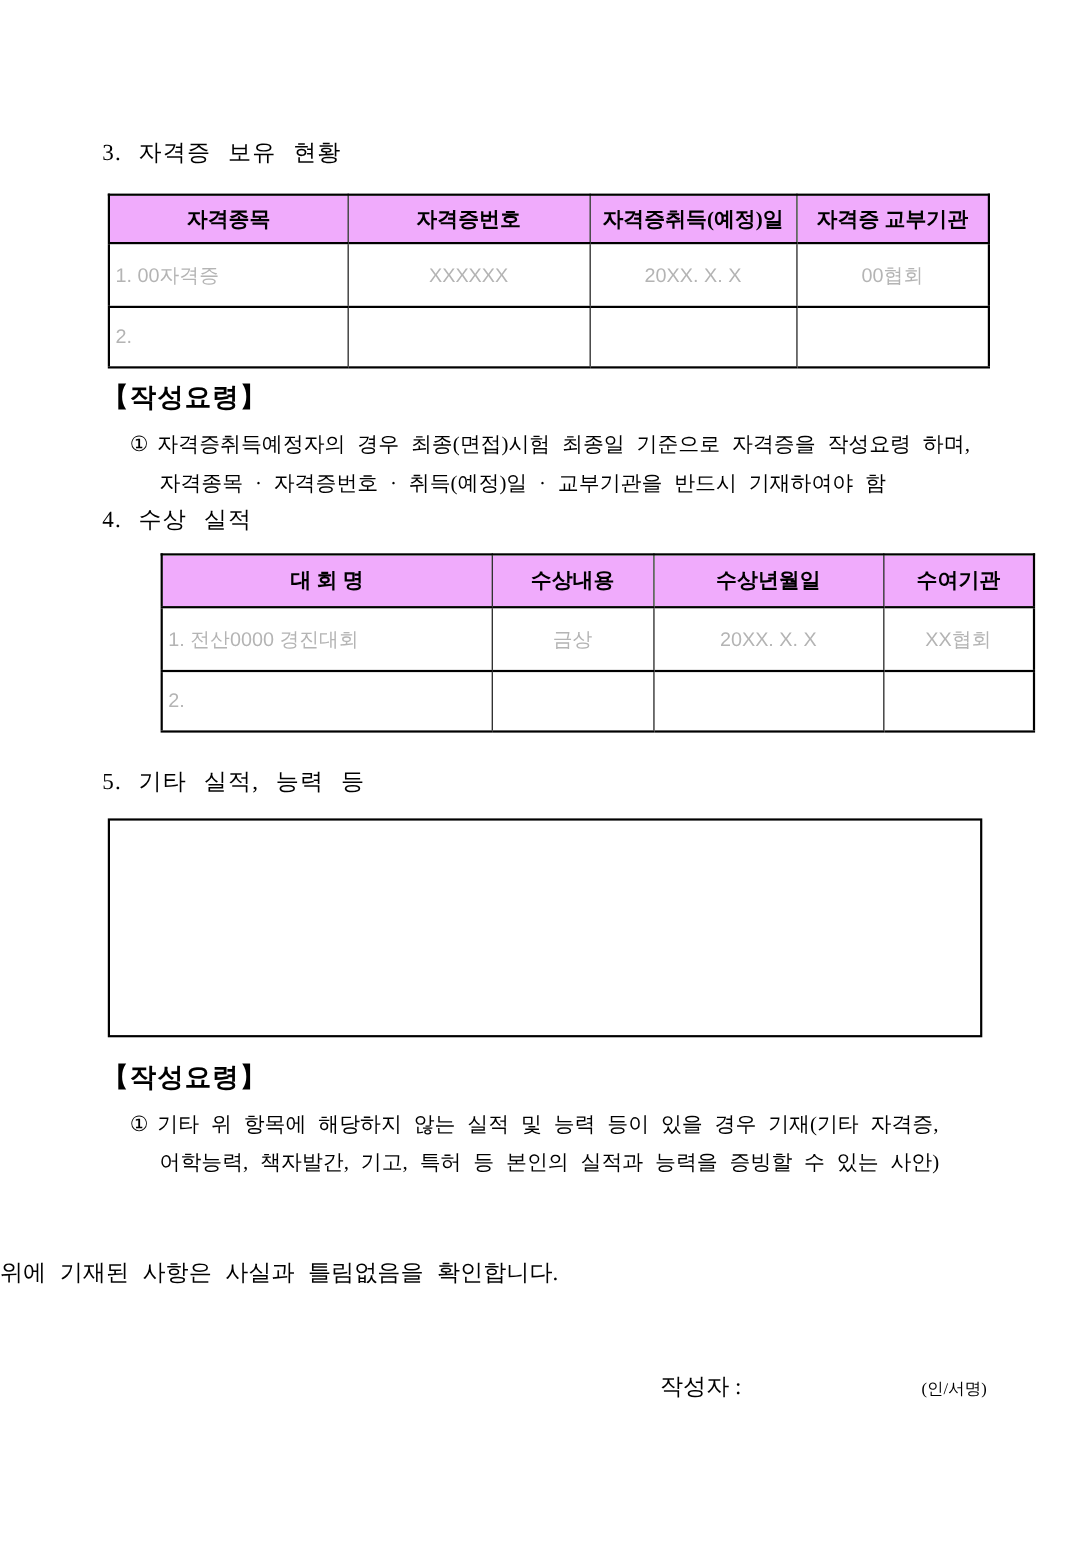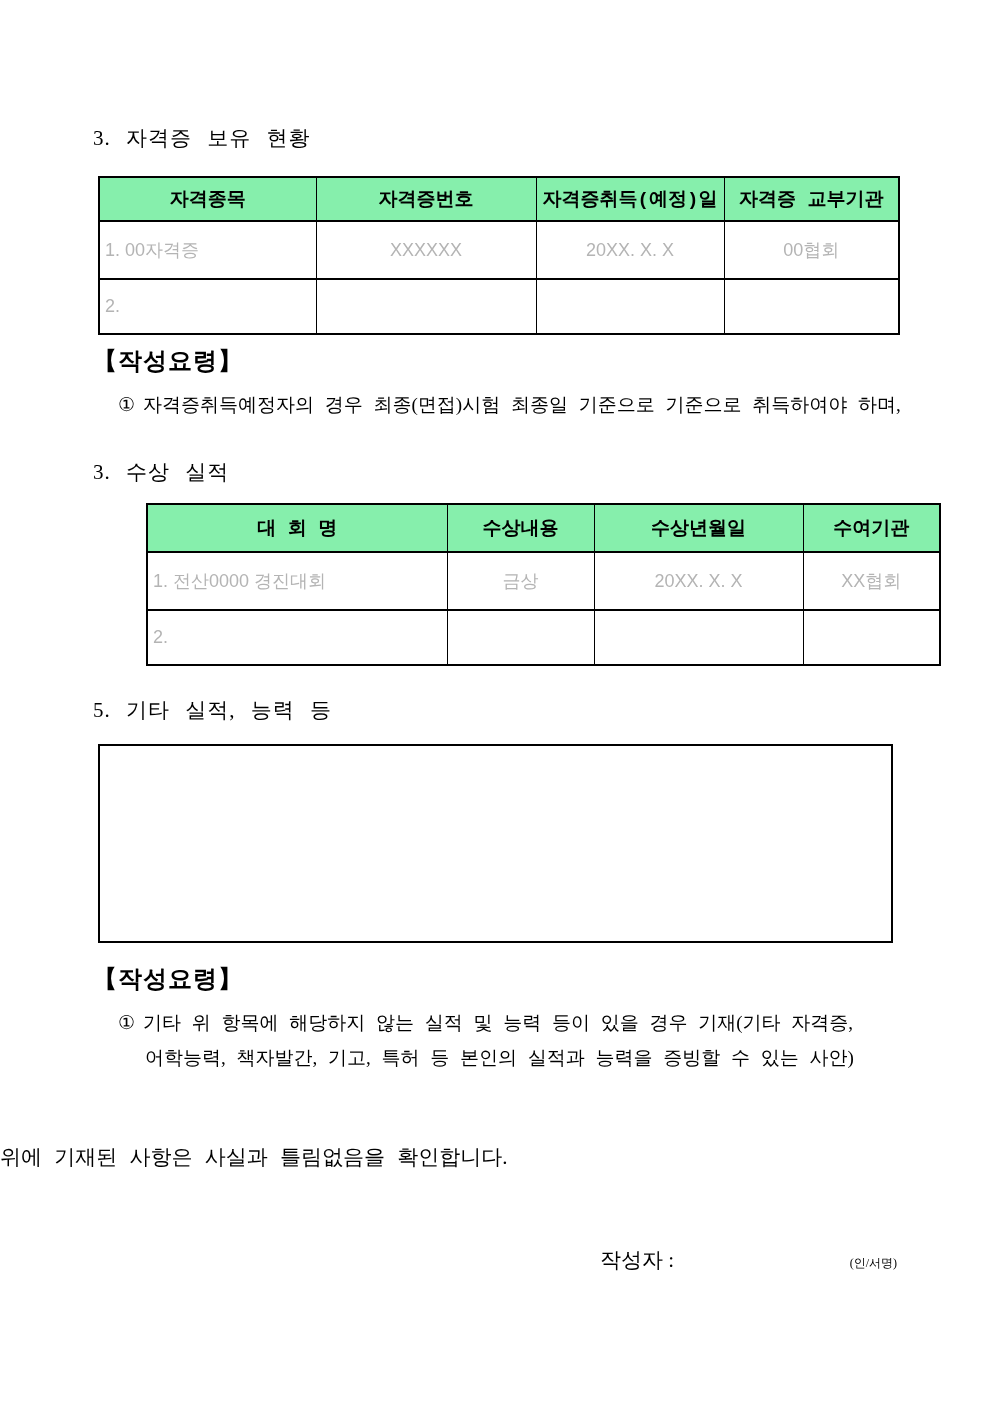--- a/index.html
+++ b/index.html
@@ -22,22 +22,22 @@
     white-space: nowrap;
   }
   
   table.form-table {
     position: absolute;
     border-collapse: collapse;
     table-layout: fixed;
     border: 2px solid #000;
   }
   table.form-table th {
-    background: #86efac;
-    font-family: Liberation Mono, monospace;
+    background: #f0abfc;
+    font-family: Liberation Serif, serif;
     font-weight: bold;
     font-size: 19px;
     color: #000;
     text-align: center;
     border-left: 1px solid #000;
     border-right: 1px solid #000;
     border-bottom: 2px solid #000;
     padding: 0 2px;
     white-space: nowrap;
     overflow: hidden;
@@ -125,21 +125,21 @@
     position: absolute;
     left: 600px;
     top: 1246px;
     width: 297px;
     display: flex;
     justify-content: space-between;
     align-items: baseline;
     font-size: 21px;
     font-family: Liberation Serif, serif;
   }
-  .author-line .sign { font-size: 12px; text-align: right; }
+  .author-line .sign { font-size: 15px; text-align: right; }
 </style>
 </head>
 <body>
 
 <div class="page">
 
   <div class="section-title" style="top:124px;">3. 자격증 보유 현황</div>
 
   <table class="form-table" id="table3">
     <colgroup>
@@ -165,24 +165,25 @@
       <td class="first-col">2.</td>
       <td></td>
       <td></td>
       <td></td>
     </tr>
   </tbody>
     </table>
 
   <div class="guide" style="top:345px;">
     <div class="guide-heading">【작성요령】</div>
-    <div class="guide-line1"><span class="marker">①</span><span>자격증취득예정자의 경우 최종(면접)시험 최종일 기준으로 기준으로 취득하여야 하며,</span></div>
+    <div class="guide-line1"><span class="marker">①</span><span>자격증취득예정자의 경우 최종(면접)시험 최종일 기준으로 자격증을 작성요령 하며,</span></div>
+    <div class="guide-line2">자격종목 · 자격증번호 · 취득(예정)일 · 교부기관을 반드시 기재하여야 함</div>
   </div>
 
-  <div class="section-title" style="top:458px;">3. 수상 실적</div>
+  <div class="section-title" style="top:458px;">4. 수상 실적</div>
 
   <table class="form-table" id="table4">
     <colgroup>
       <col style="width:300px">
         <col style="width:147px">
         <col style="width:209px">
         <col style="width:137px">
     </colgroup>
     <tbody>
         <tr>

